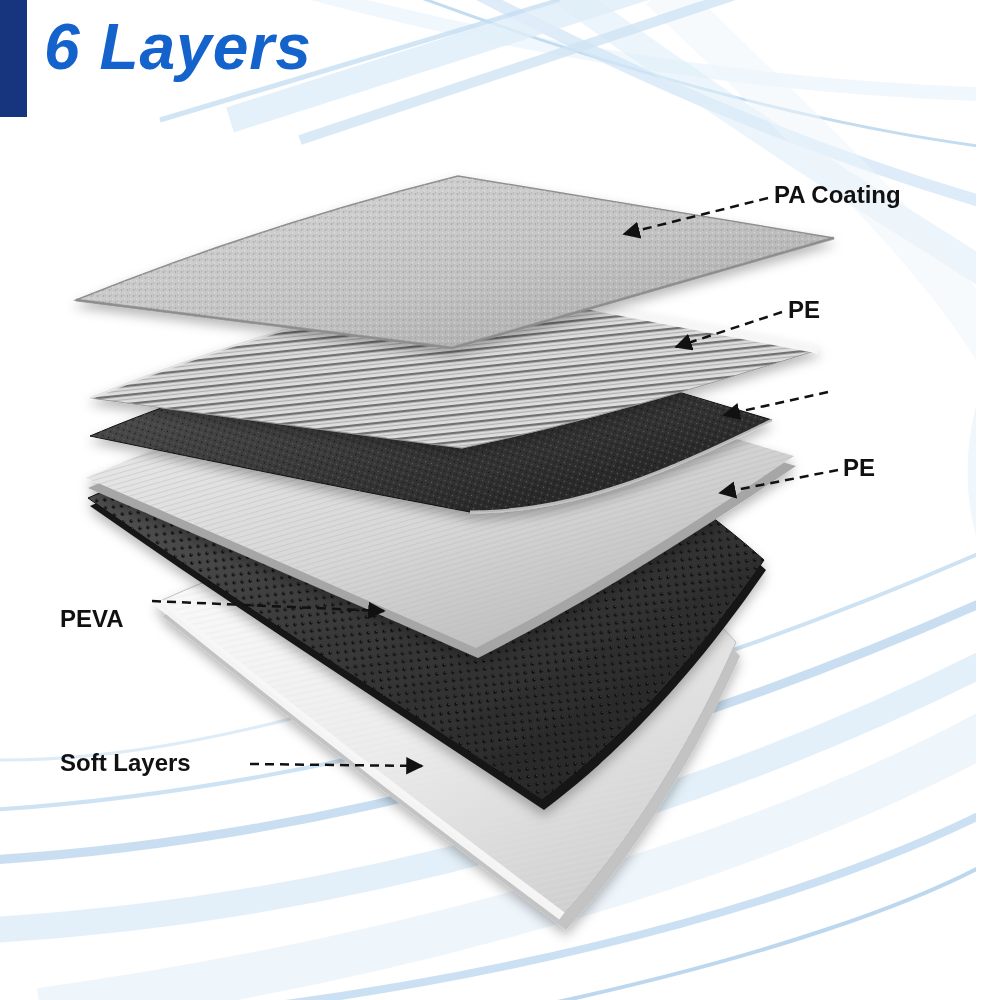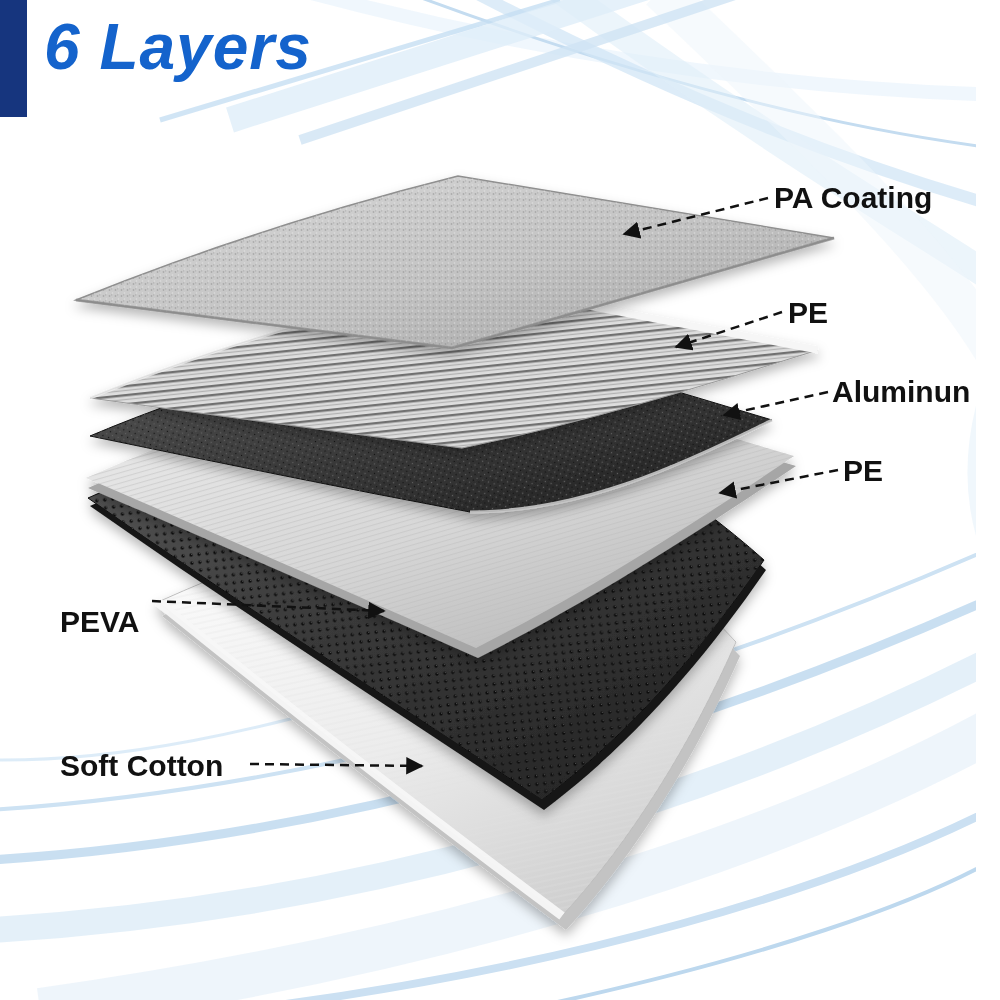--- a/index.html
+++ b/index.html
@@ -6,21 +6,21 @@
   body{width:1000px;height:1000px;overflow:hidden;font-family:"Liberation Sans",sans-serif;}
   .canvas{position:relative;width:976px;height:1000px;background:#ffffff;overflow:hidden;}
   .bg-svg,.art-svg{position:absolute;left:0;top:0;width:1000px;height:1000px;}
   .banner-bar{position:absolute;left:0;top:0;width:27px;height:117px;background:var(--banner-bar,#16357e);}
   .title{
     position:absolute;left:44px;top:10px;margin:0;
     font-size:64px;font-weight:bold;font-style:italic;letter-spacing:1px;
     color:var(--title-text,#1463cc);white-space:nowrap;
   }
   .callout{
-    position:absolute;font-size:30px;font-weight:bold;
+    position:absolute;font-size:24px;font-weight:bold;
     color:var(--label-text,#111111);white-space:nowrap;line-height:1;
   }
   .callout.pa{left:774px;top:183px;}
   .callout.pe1{left:788px;top:298px;}
   .callout.alu{left:832px;top:377px;}
   .callout.pe2{left:843px;top:456px;}
   .callout.peva{left:60px;top:589px;margin-top:18px;}
   .callout.cotton{left:60px;top:751px;}
 </style>
 </head>
@@ -156,18 +156,17 @@
       <line x1="152" y1="601" x2="384" y2="611" marker-end="url(#arrow)"></line>
       <line x1="250" y1="764" x2="422" y2="766" marker-end="url(#arrow)"></line>
     </g>
   </svg>
 
   <div class="banner-bar"></div>
   <h1 class="title">6 Layers</h1>
 
   <div class="callout pa">PA Coating</div>
   <div class="callout pe1">PE</div>
-  <div class="callout alu">Aluminun</div>
   <div class="callout pe2">PE</div>
   <div class="callout peva">PEVA</div>
-  <div class="callout cotton">Soft Cotton</div>
+  <div class="callout cotton">Soft Layers</div>
 
 </div>
 
 </body></html>

